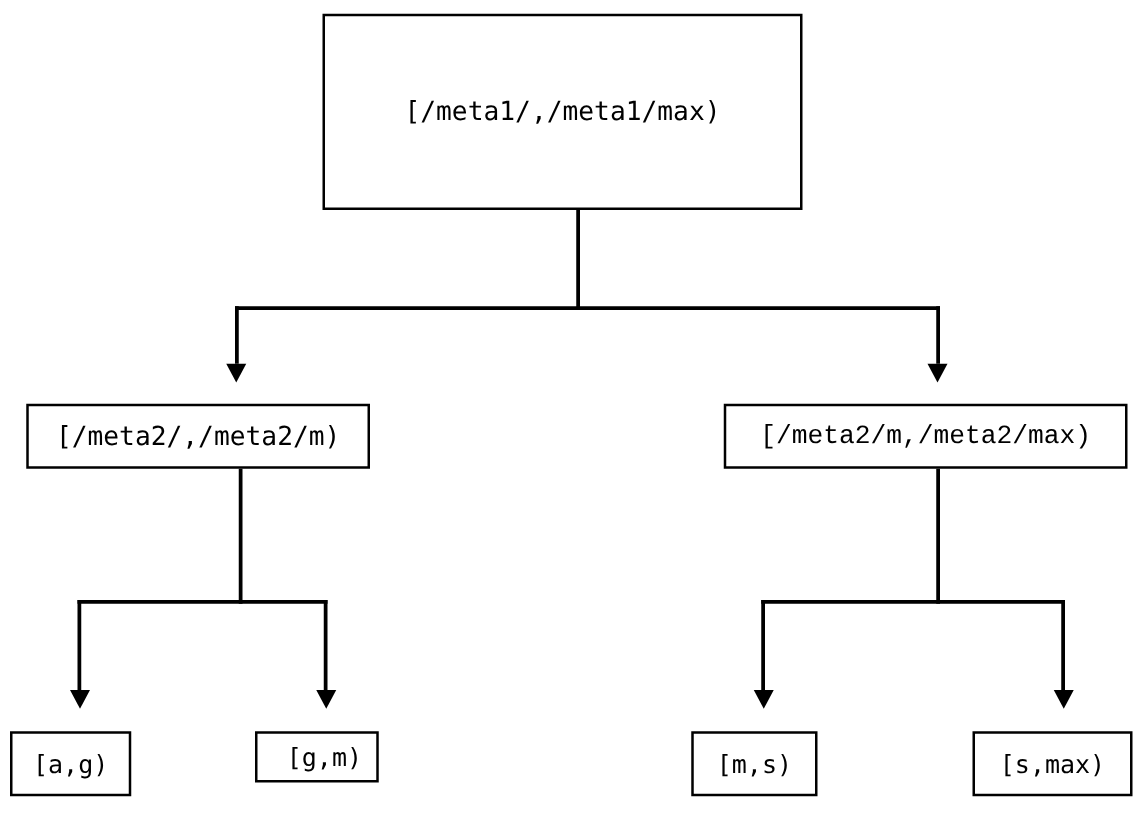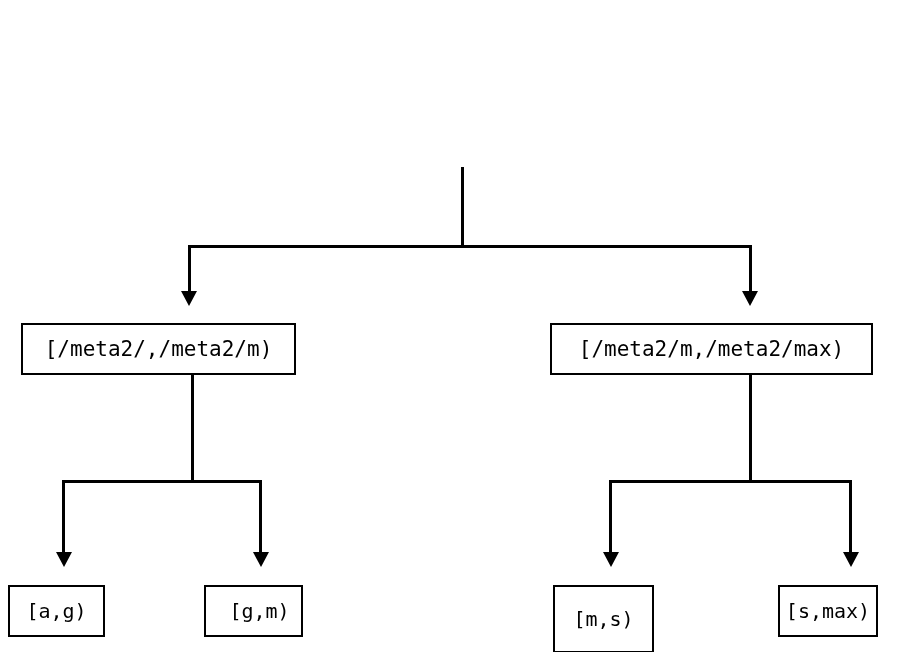--- a/index.html
+++ b/index.html
@@ -53,38 +53,41 @@
     border-left: 8px solid transparent;
     border-right: 8px solid transparent;
     border-top: 15px solid #000000;
   }
 </style>
 </head>
 <body>
 
 <div id="canvas">
 
+  <div class="node node-root" style="left:258px; top:11px; width:384px; height:157px;">
+    <span class="node-label">[/meta1/,/meta1/max)</span>
+  </div>
 
   <div class="edge-v" style="left:461px; top:167px; height:81px;"></div>
 
   <div class="edge-h" style="left:188px; top:245px; width:564px;"></div>
 
   <div class="edge-v" style="left:188px; top:245px; height:46px;"></div>
 
   <div class="arrow" style="left:181px; top:291px;"></div>
 
   <div class="edge-v" style="left:749px; top:245px; height:46px;"></div>
 
   <div class="arrow" style="left:742px; top:291px;"></div>
 
   <div class="node node-mid" style="left:21px; top:323px; width:275px; height:52px;">
     <span class="node-label">[/meta2/,/meta2/m)</span>
   </div>
 
-  <div class="node node-mid" style="left:550px; top:323px; width:323px; height:52px;">
+  <div class="node node-mid" style="left:579px; top:323px; width:323px; height:52px;font-family:Liberation Mono, monospace;">
     <span class="node-label">[/meta2/m,/meta2/max)</span>
   </div>
 
   <div class="edge-v" style="left:191px; top:375px; height:108px;"></div>
 
   <div class="edge-h" style="left:62px; top:480px; width:200px;"></div>
 
   <div class="edge-v" style="left:62px; top:480px; height:72px;"></div>
 
   <div class="arrow" style="left:56px; top:552px;"></div>
@@ -102,25 +105,25 @@
   <div class="arrow" style="left:603px; top:552px;"></div>
 
   <div class="edge-v" style="left:849px; top:480px; height:72px;"></div>
 
   <div class="arrow" style="left:843px; top:552px;"></div>
 
   <div class="node node-leaf" style="left:8px; top:585px; width:97px; height:52px;">
     <span class="node-label">[a,g)</span>
   </div>
 
-  <div class="node node-leaf" style="left:204px; top:585px; width:99px; height:52px;padding-left:12px;">
+  <div class="node node-leaf" style="left:204px; top:585px; width:99px; height:41px;padding-left:12px;">
     <span class="node-label">[g,m)</span>
   </div>
 
-  <div class="node node-leaf" style="left:553px; top:585px; width:101px; height:68px;">
+  <div class="node node-leaf" style="left:553px; top:585px; width:101px; height:52px;">
     <span class="node-label">[m,s)</span>
   </div>
 
-  <div class="node node-leaf" style="left:778px; top:585px; width:100px; height:52px;">
+  <div class="node node-leaf" style="left:778px; top:585px; width:128px; height:52px;">
     <span class="node-label">[s,max)</span>
   </div>
 
 </div>
 
 </body></html>

